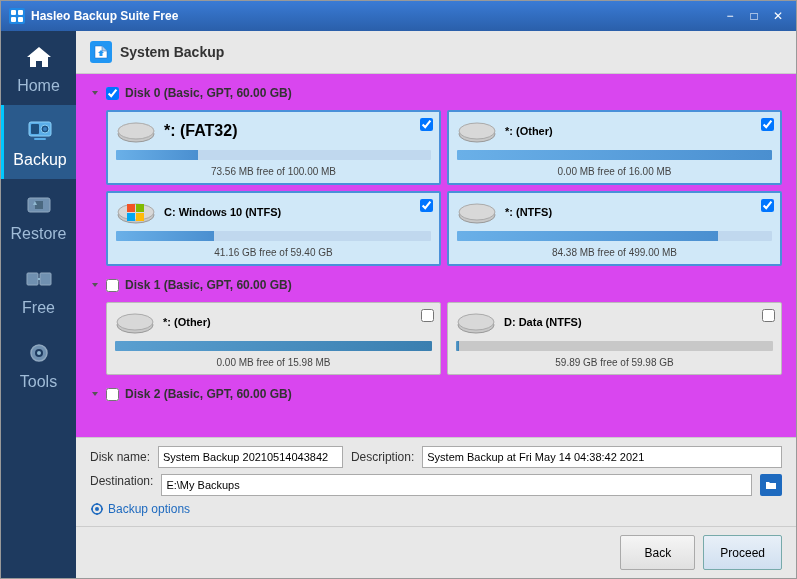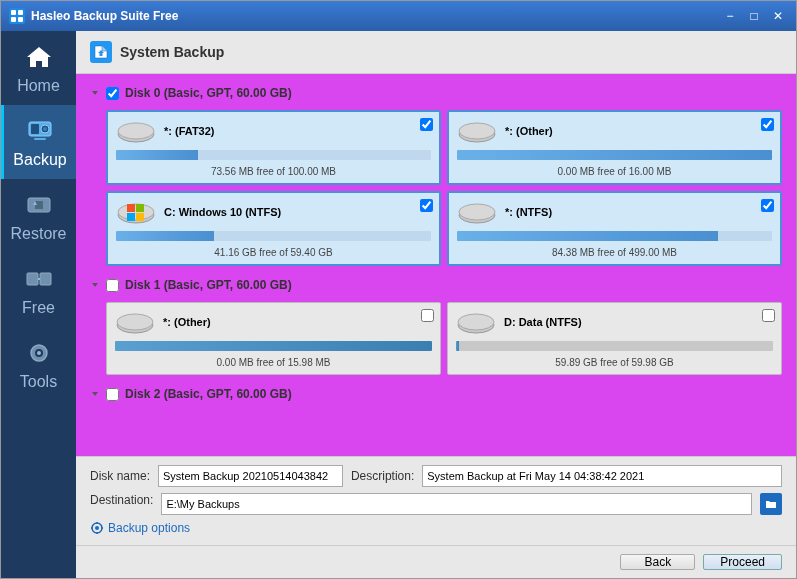--- a/index.html
+++ b/index.html
@@ -51,21 +51,21 @@
     .form-input { flex: 1; height: 22px; border: 1px solid #aaa; padding: 0 4px; font-size: 11px; background: white; }
     .form-input-wide { flex: 2; height: 22px; border: 1px solid #aaa; padding: 0 4px; font-size: 11px; background: white; }
 
     .dest-row { display: flex; align-items: flex-start; gap: 8px; margin-bottom: 4px; }
     .dest-input { flex: 1; height: 22px; border: 1px solid #aaa; padding: 0 4px; font-size: 11px; background: white; }
     .dest-btn { width: 22px; height: 22px; background: #1e6abf; border: none; cursor: pointer; display: flex; align-items: center; justify-content: center; color: white; font-size: 14px; border-radius: 2px; }
 
     .backup-options-link { display: flex; align-items: center; gap: 4px; color: #1e6abf; cursor: pointer; font-size: 12px; padding: 2px 0; }
 
     .action-row { display: flex; justify-content: flex-end; gap: 8px; padding: 8px 14px; border-top: 1px solid #ccc; background: #e8e8e8; flex-shrink: 0; }
-    .btn { height: 16px; min-width: 75px; border: 1px solid #aaa; background: linear-gradient(to bottom, #f5f5f5, #e0e0e0); cursor: pointer; font-size: 12px; border-radius: 2px; padding: 0 16px; }
+    .btn { height: 35px; min-width: 75px; border: 1px solid #aaa; background: linear-gradient(to bottom, #f5f5f5, #e0e0e0); cursor: pointer; font-size: 12px; border-radius: 2px; padding: 0 16px; }
     .btn.primary { background: linear-gradient(to bottom, #e8f0f8, #d0dff0); border-color: #7aa; }
 
     ::-webkit-scrollbar { width: 10px; }
     ::-webkit-scrollbar-track { background: #e0e0e0; }
     ::-webkit-scrollbar-thumb { background: #b0b0b0; border: 1px solid #999; }
   </style>
 </head>
 <body>
 
 <div class="window">
@@ -173,21 +173,21 @@
           <div class="disk-partitions">
 
             <div class="partition-card selected">
               <input type="checkbox" checked="" class="partition-check" style="">
               <div class="partition-top">
                 <svg class="partition-icon" viewBox="0 0 40 26">
                   <ellipse cx="20" cy="16" rx="18" ry="8" fill="#c8c8c8" stroke="#999" stroke-width="1"></ellipse>
                   <ellipse cx="20" cy="13" rx="18" ry="8" fill="#d8d8d8" stroke="#aaa" stroke-width="1"></ellipse>
                   <ellipse cx="20" cy="13" rx="18" ry="8" fill="none" stroke="#bbb" stroke-width="0.5"></ellipse>
                 </svg>
-                <span style="font-size:11px;font-weight:600;">*: (FAT32)</span>
+                <span style="font-size:16px;font-weight:600;">*: (FAT32)</span>
               </div>
               <div class="partition-bar-container">
                 <div class="partition-bar" style="width:26%"></div>
               </div>
               <div class="partition-size">73.56 MB free of 100.00 MB</div>
             </div>
 
             <div class="partition-card selected">
               <input type="checkbox" checked="" class="partition-check" style="">
               <div class="partition-top">

